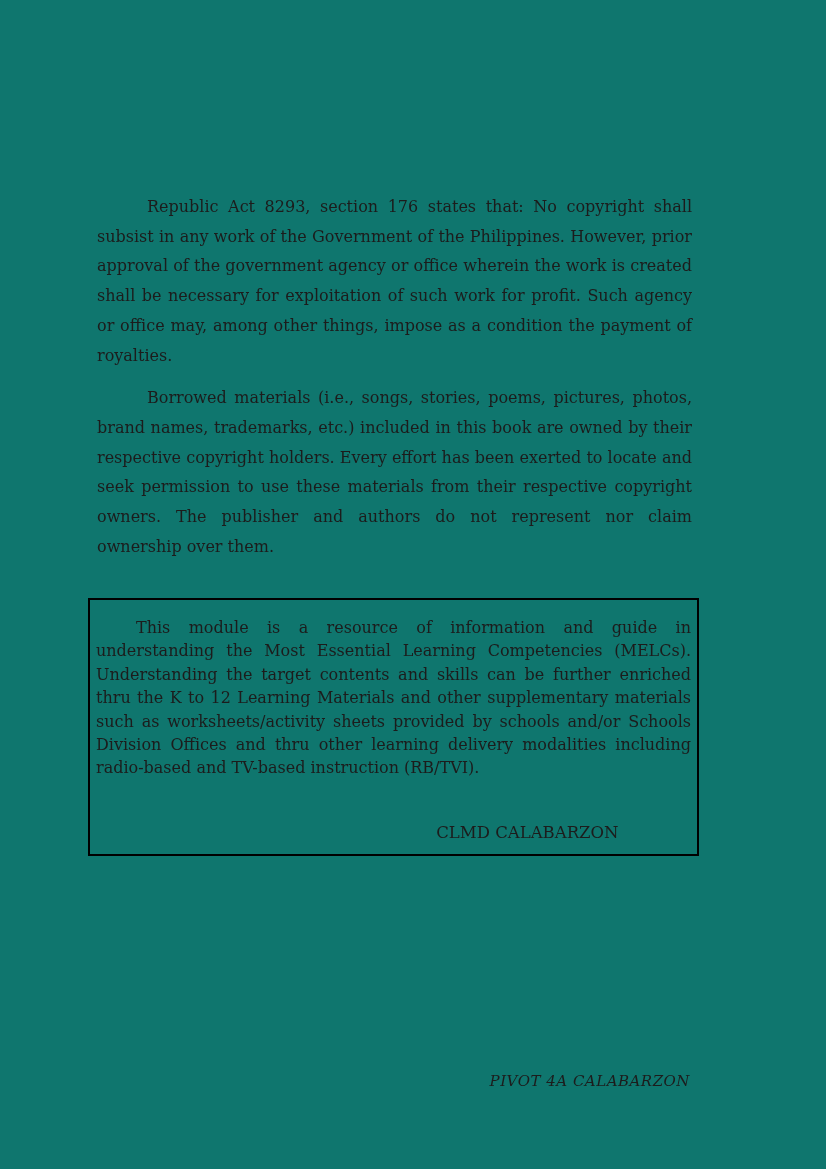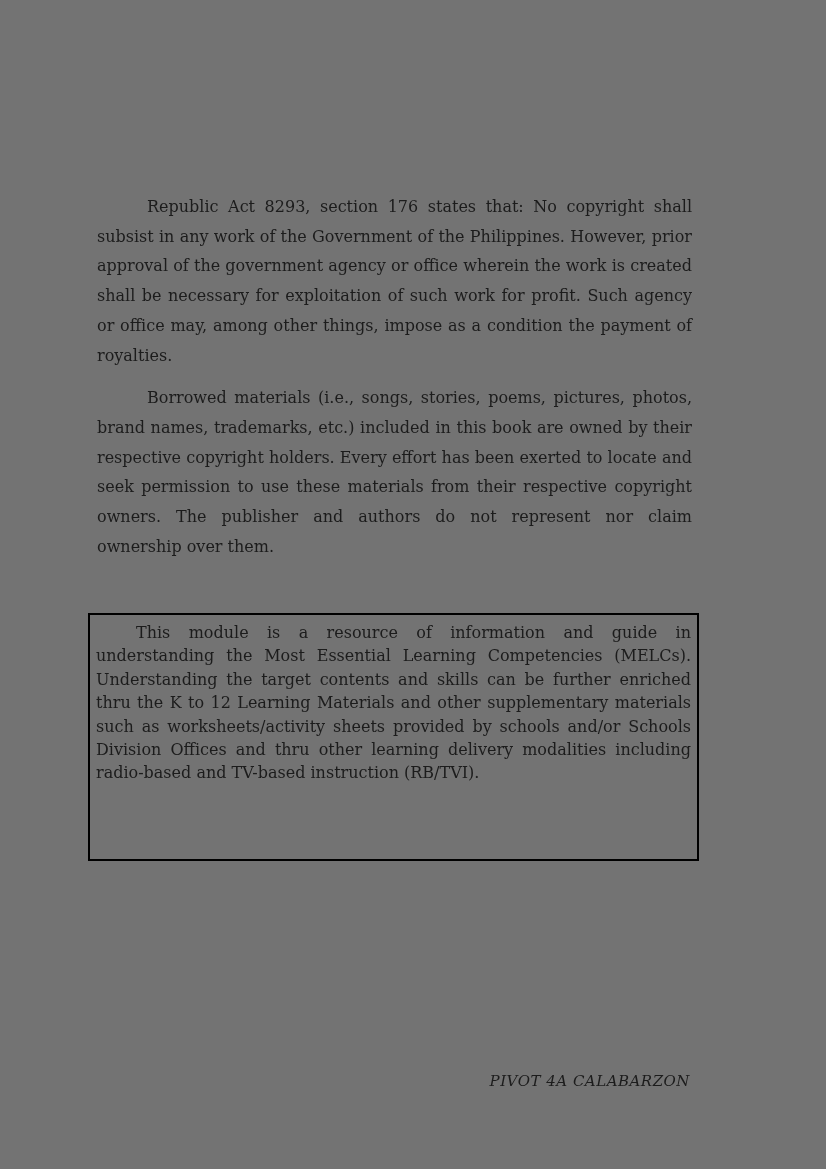--- a/index.html
+++ b/index.html
@@ -4,46 +4,46 @@
 <style>
   html, body {
     margin: 0;
     padding: 0;
     background: #ffffff;
   }
   .page {
     position: relative;
     width: 826px;
     height: 1169px;
-    background: #737373;
+    background: #0f766e;
     overflow: hidden;
     font-family: "DejaVu Serif", "Liberation Serif", serif;
     color: #1c1c1c;
   }
   .main-text {
     position: absolute;
     left: 97px;
     top: 192px;
     width: 595px;
     font-size: 16px;
     line-height: 29.7px;
     text-align: justify;
   }
   .main-text p {
     margin: 0 0 13px 0;
     text-indent: 50px;
   }
   .info-box {
     position: absolute;
     left: 88px;
-    top: 613px;
+    top: 598px;
     width: 595px;
     height: 232px;
     border: 2px solid #000000;
-    padding: 6px 6px 6px 6px;
+    padding: 16px 6px 6px 6px;
     font-size: 16px;
     line-height: 23.4px;
     text-align: justify;
   }
   .info-box .box-paragraph {
     margin: 0;
     text-indent: 40px;
   }
   .info-box .signature-line {
     margin-left: 45%;
@@ -78,18 +78,19 @@
 
 <div class="page">
 
   <div class="main-text">
     <p>Republic Act 8293, section 176 states that: No copyright shall subsist in any work of the Government of the Philippines. However, prior approval of the government agency or office wherein the work is created shall be necessary for exploitation of such work for profit. Such agency or office may, among other things, impose as a condition the payment of royalties.</p>
     <p>Borrowed materials (i.e., songs, stories, poems, pictures, photos, brand names, trademarks, etc.) included in this book are owned by their respective copyright holders. Every effort has been exerted to locate and seek permission to use these materials from their respective copyright owners. The publisher and authors do not represent nor claim ownership over them.</p>
   </div>
 
   <div class="info-box">
     <p class="box-paragraph">This module is a resource of information and guide in understanding the Most Essential Learning Competencies (MELCs). Understanding the target contents and skills can be further enriched thru the K to 12 Learning Materials and other supplementary materials such as worksheets/activity sheets provided by schools and/or Schools Division Offices and thru other learning delivery modalities including radio-based and TV-based instruction (RB/TVI).</p>
+    <div class="signature-line">CLMD CALABARZON</div>
   </div>
 
   <div class="footer-line">PIVOT 4A CALABARZON</div>
 
 
 </div>
 
 </body></html>

